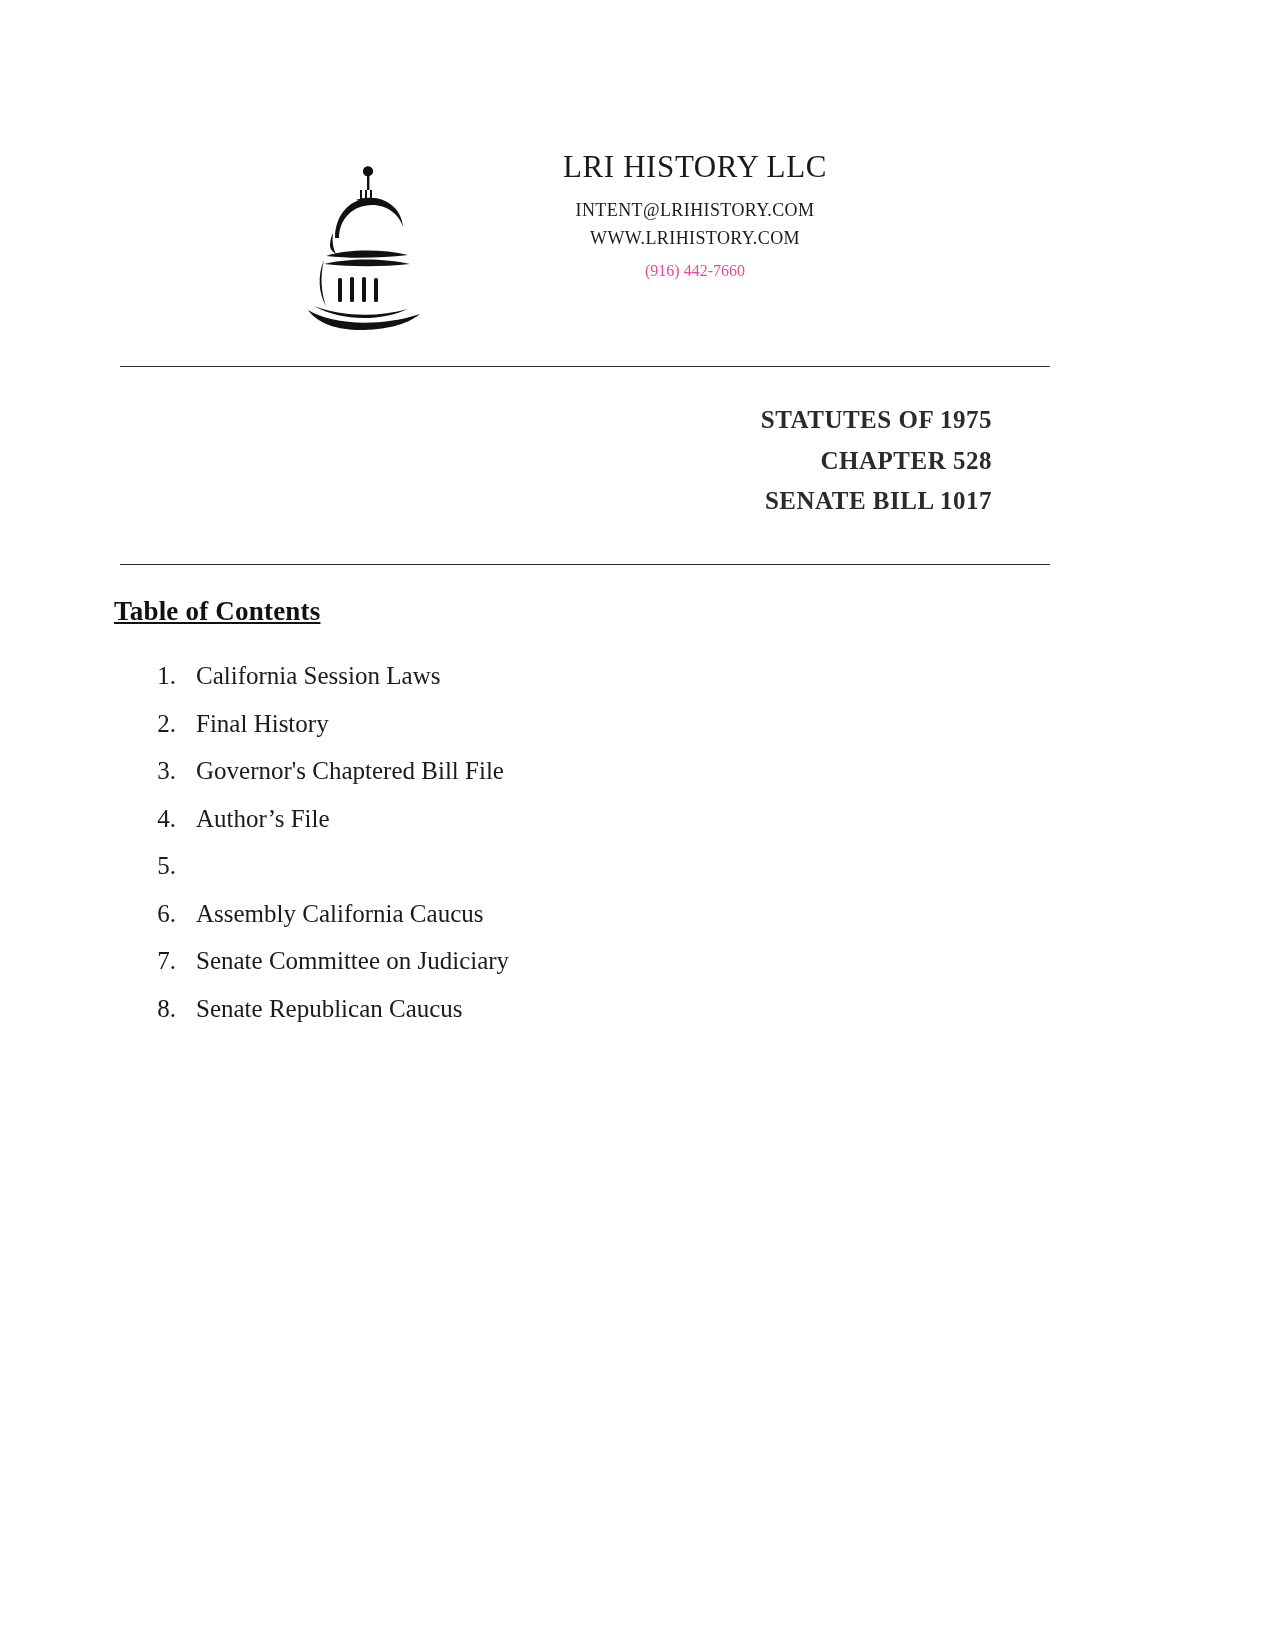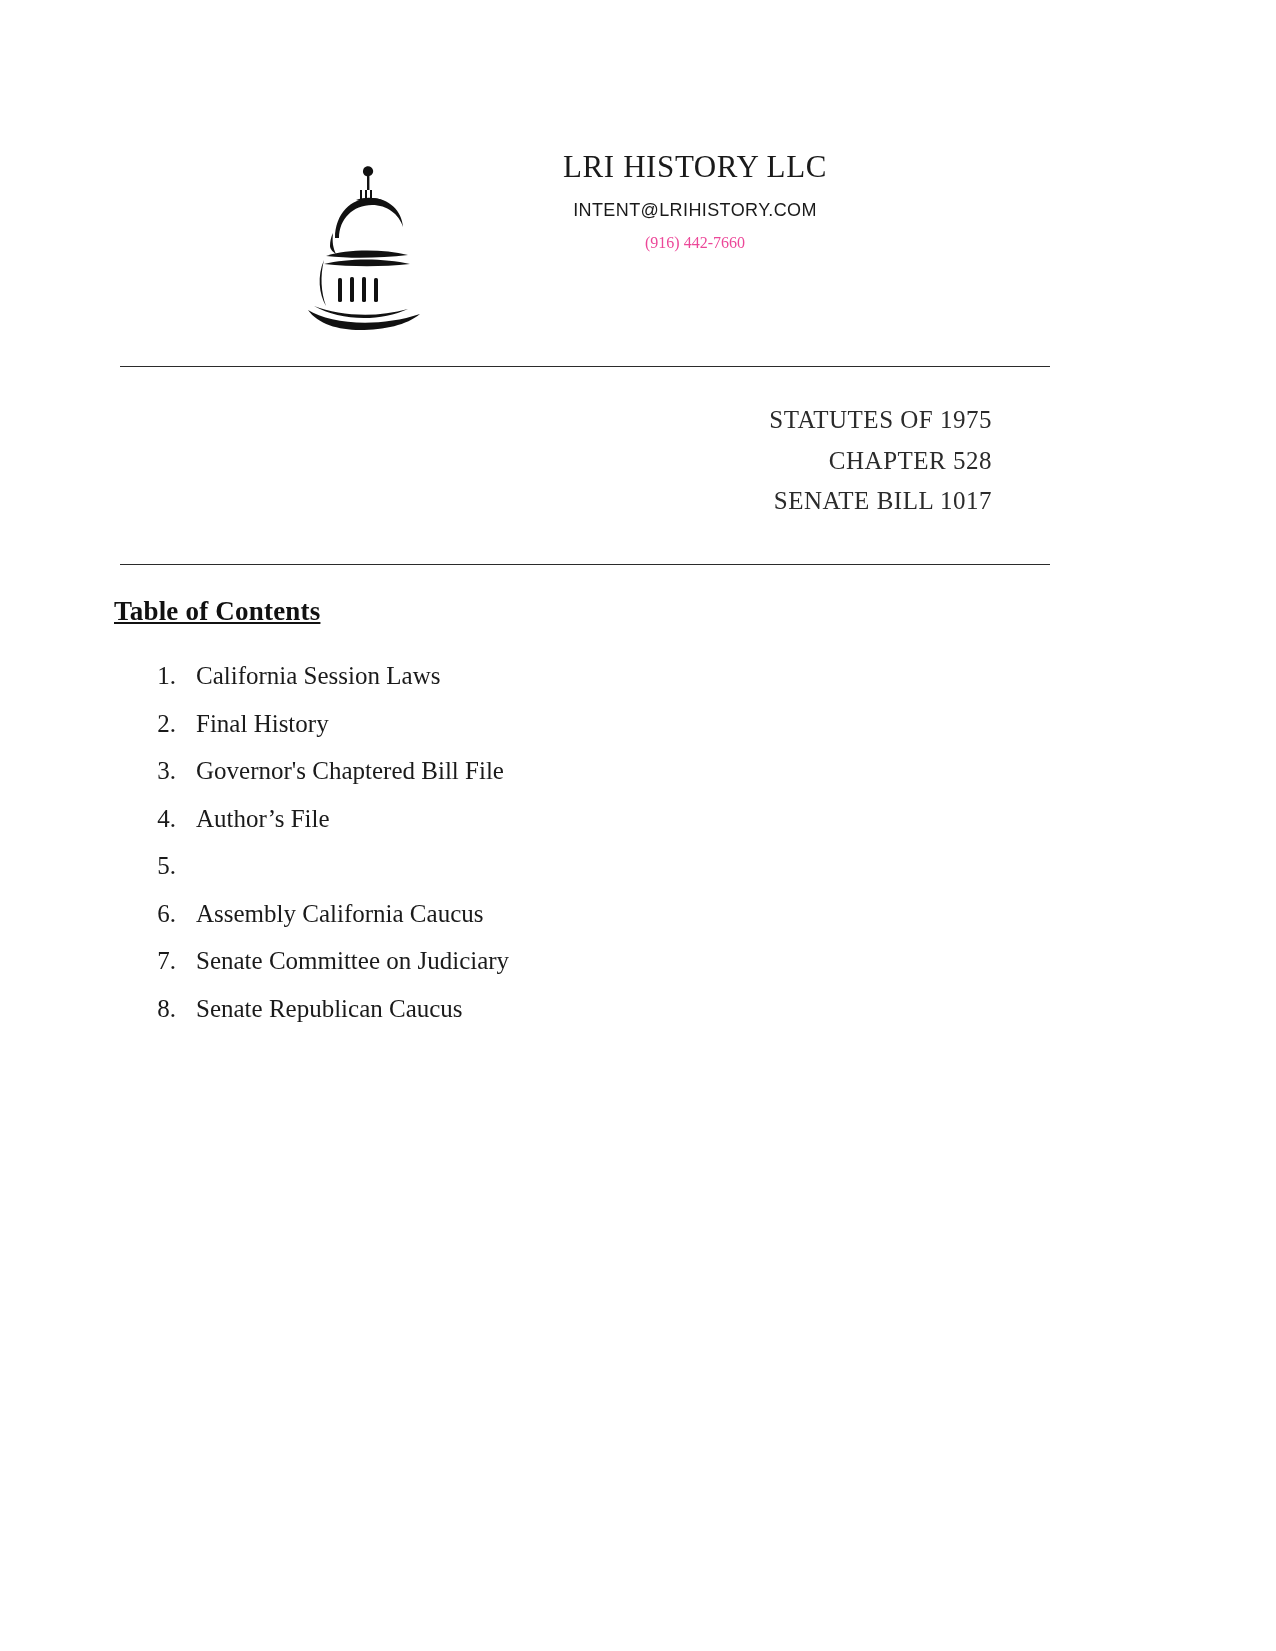--- a/index.html
+++ b/index.html
@@ -52,21 +52,21 @@
   .org-name {
     font-family: "Liberation Serif", serif;
     font-size: 31px;
     letter-spacing: 0.6px;
     color: #1a1a1a;
     line-height: 1.2;
     margin-bottom: 12px;
     white-space: nowrap;
   }
   .lh-line {
-    font-family: Liberation Sans, sans-serif;
+    font-family: Liberation Serif, serif;
     font-size: 18px;
     letter-spacing: 0.4px;
     color: #1a1a1a;
     line-height: 1.55;
   }
   .lh-phone {
     font-family: "Liberation Serif", serif;
     font-size: 16px;
     color: #ec4899;
     margin-top: 6px;
@@ -87,21 +87,21 @@
   
   .title-block {
     position: absolute;
     left: 120px;
     top: 360px;
     width: 872px;
     text-align: right;
   }
   .title-line {
     font-family: "Liberation Serif", serif;
-    font-weight: normal;
+    font-weight: bold;
     font-size: 25px;
     letter-spacing: 0.5px;
     color: #2b2b2b;
     line-height: 1.62;
   }
 
   
   .toc-heading {
     position: absolute;
     left: 114px;
@@ -178,20 +178,21 @@
 
           <path d="M18 150 c22 14 70 18 112 4 c-13 11 -36 16 -60 16 c-22 0 -42 -6 -52 -20 z"></path>
           <path d="M24 146 c26 10 62 12 94 3 c-28 13 -68 12 -94 -3 z"></path>
         </g>
       </svg>
     </div>
 
     <div class="lh-text">
       <div class="org-name">LRI HISTORY LLC</div>
       <div class="lh-line">INTENT@LRIHISTORY.COM</div>
+      <div class="lh-line">WWW.LRIHISTORY.COM</div>
       <div class="lh-phone">(916) 442-7660</div>
     </div>
   </div>
 
   <div class="rule rule-top"></div>
   <div class="rule rule-bottom"></div>
 
   <div class="title-block">
     <div class="title-line">STATUTES OF 1975</div>
     <div class="title-line">CHAPTER  528</div>

